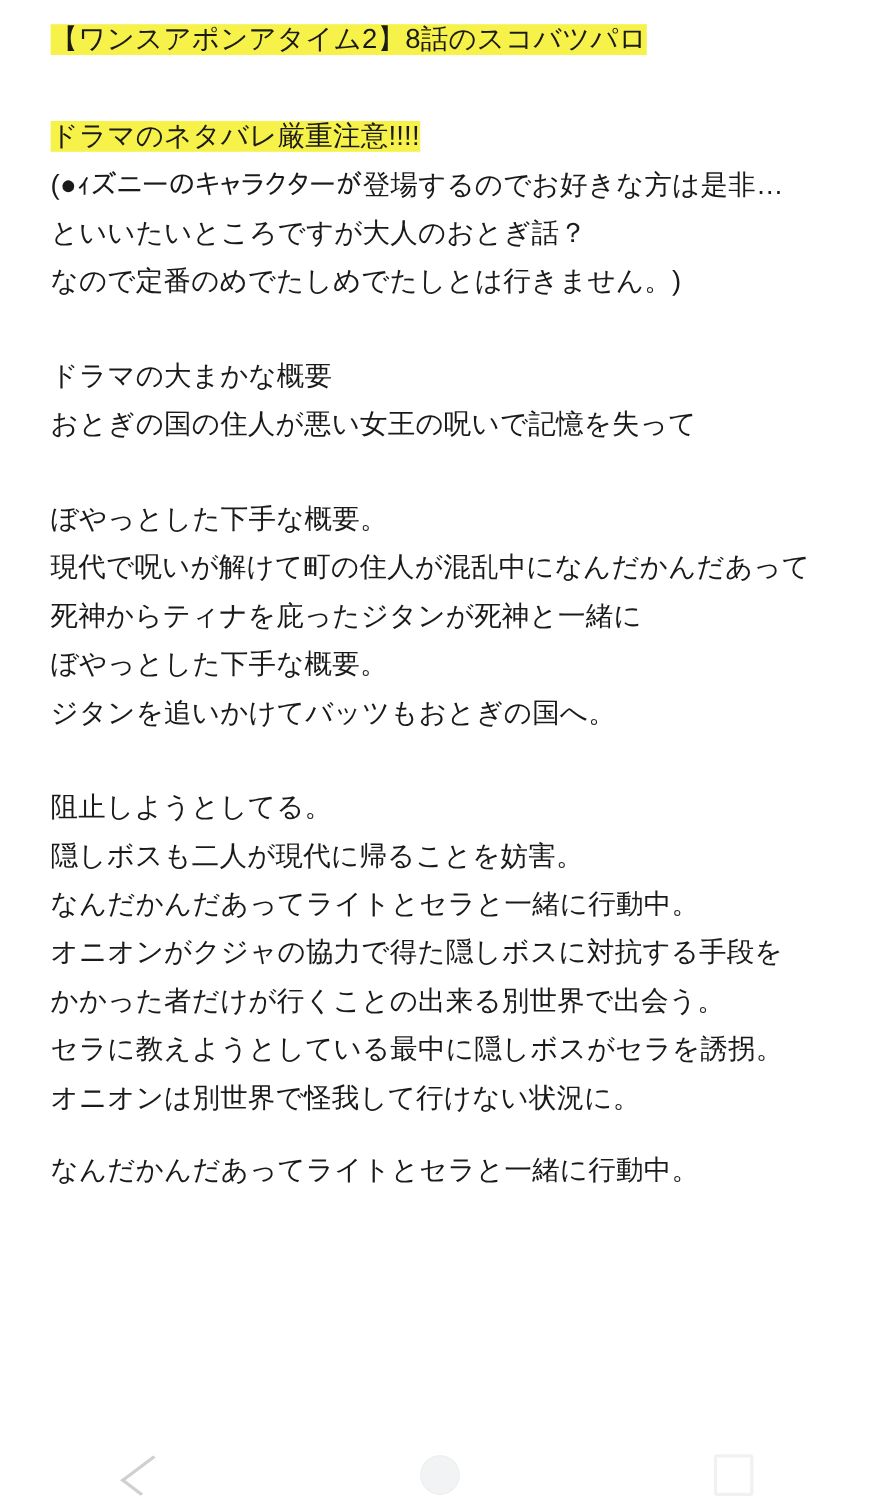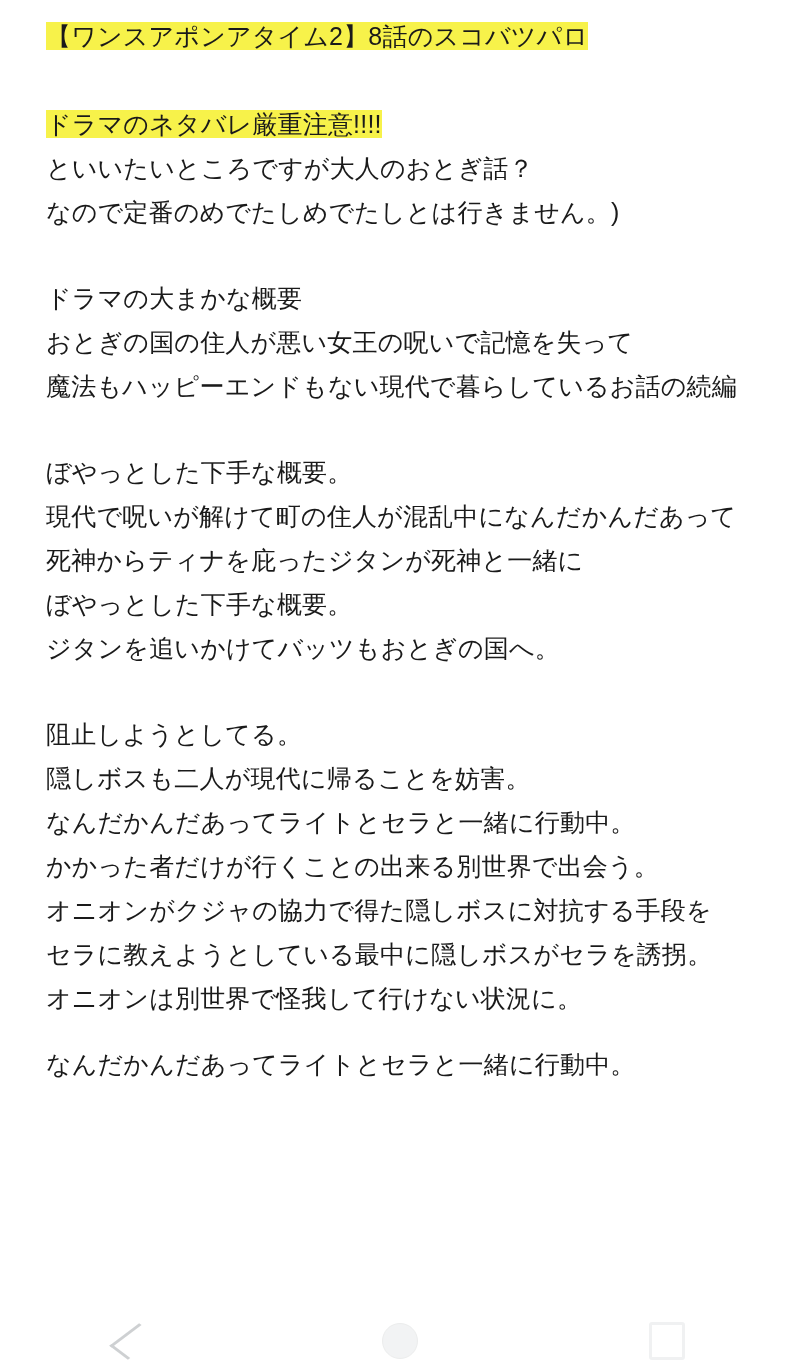--- a/index.html
+++ b/index.html
@@ -96,50 +96,50 @@
 <div class="page">
 
   <div class="block">
     <div class="line"><span class="hl">【ワンスアポンアタイム2】8話のスコバツパロ</span></div>
   </div>
 
   <div class="spacer-lg"></div>
 
   <div class="block">
     <div class="line"><span class="hl">ドラマのネタバレ厳重注意!!!!</span></div>
+    <div class="line">(●ｨズニーのキャラクターが登場するのでお好きな方は是非…</div>
     <div class="line">といいたいところですが大人のおとぎ話？</div>
     <div class="line">なので定番のめでたしめでたしとは行きません。)</div>
   </div>
 
   <div class="spacer-md"></div>
 
   <div class="block">
     <div class="line">ドラマの大まかな概要</div>
     <div class="line">おとぎの国の住人が悪い女王の呪いで記憶を失って</div>
-    <div class="line">魔法もハッピーエンドもない現代で暮らしているお話の続編</div>
   </div>
 
   <div class="spacer-md"></div>
 
   <div class="block">
     <div class="line">ぼやっとした下手な概要。</div>
     <div class="line">現代で呪いが解けて町の住人が混乱中になんだかんだあって</div>
     <div class="line">死神からティナを庇ったジタンが死神と一緒に</div>
     <div class="line">ぼやっとした下手な概要。</div>
     <div class="line">ジタンを追いかけてバッツもおとぎの国へ。</div>
   </div>
 
   <div class="spacer-md"></div>
 
   <div class="block">
     <div class="line">阻止しようとしてる。</div>
     <div class="line">隠しボスも二人が現代に帰ることを妨害。</div>
     <div class="line">なんだかんだあってライトとセラと一緒に行動中。</div>
+    <div class="line">オニオンがクジャの協力で得た隠しボスに対抗する手段を</div>
     <div class="line">かかった者だけが行くことの出来る別世界で出会う。</div>
-    <div class="line">オニオンがクジャの協力で得た隠しボスに対抗する手段を</div>
     <div class="line">セラに教えようとしている最中に隠しボスがセラを誘拐。</div>
     <div class="line">オニオンは別世界で怪我して行けない状況に。</div>
   </div>
 
   <div class="spacer-sm"></div>
 
   <div class="block">
     <div class="line">なんだかんだあってライトとセラと一緒に行動中。</div>
   </div>
 

